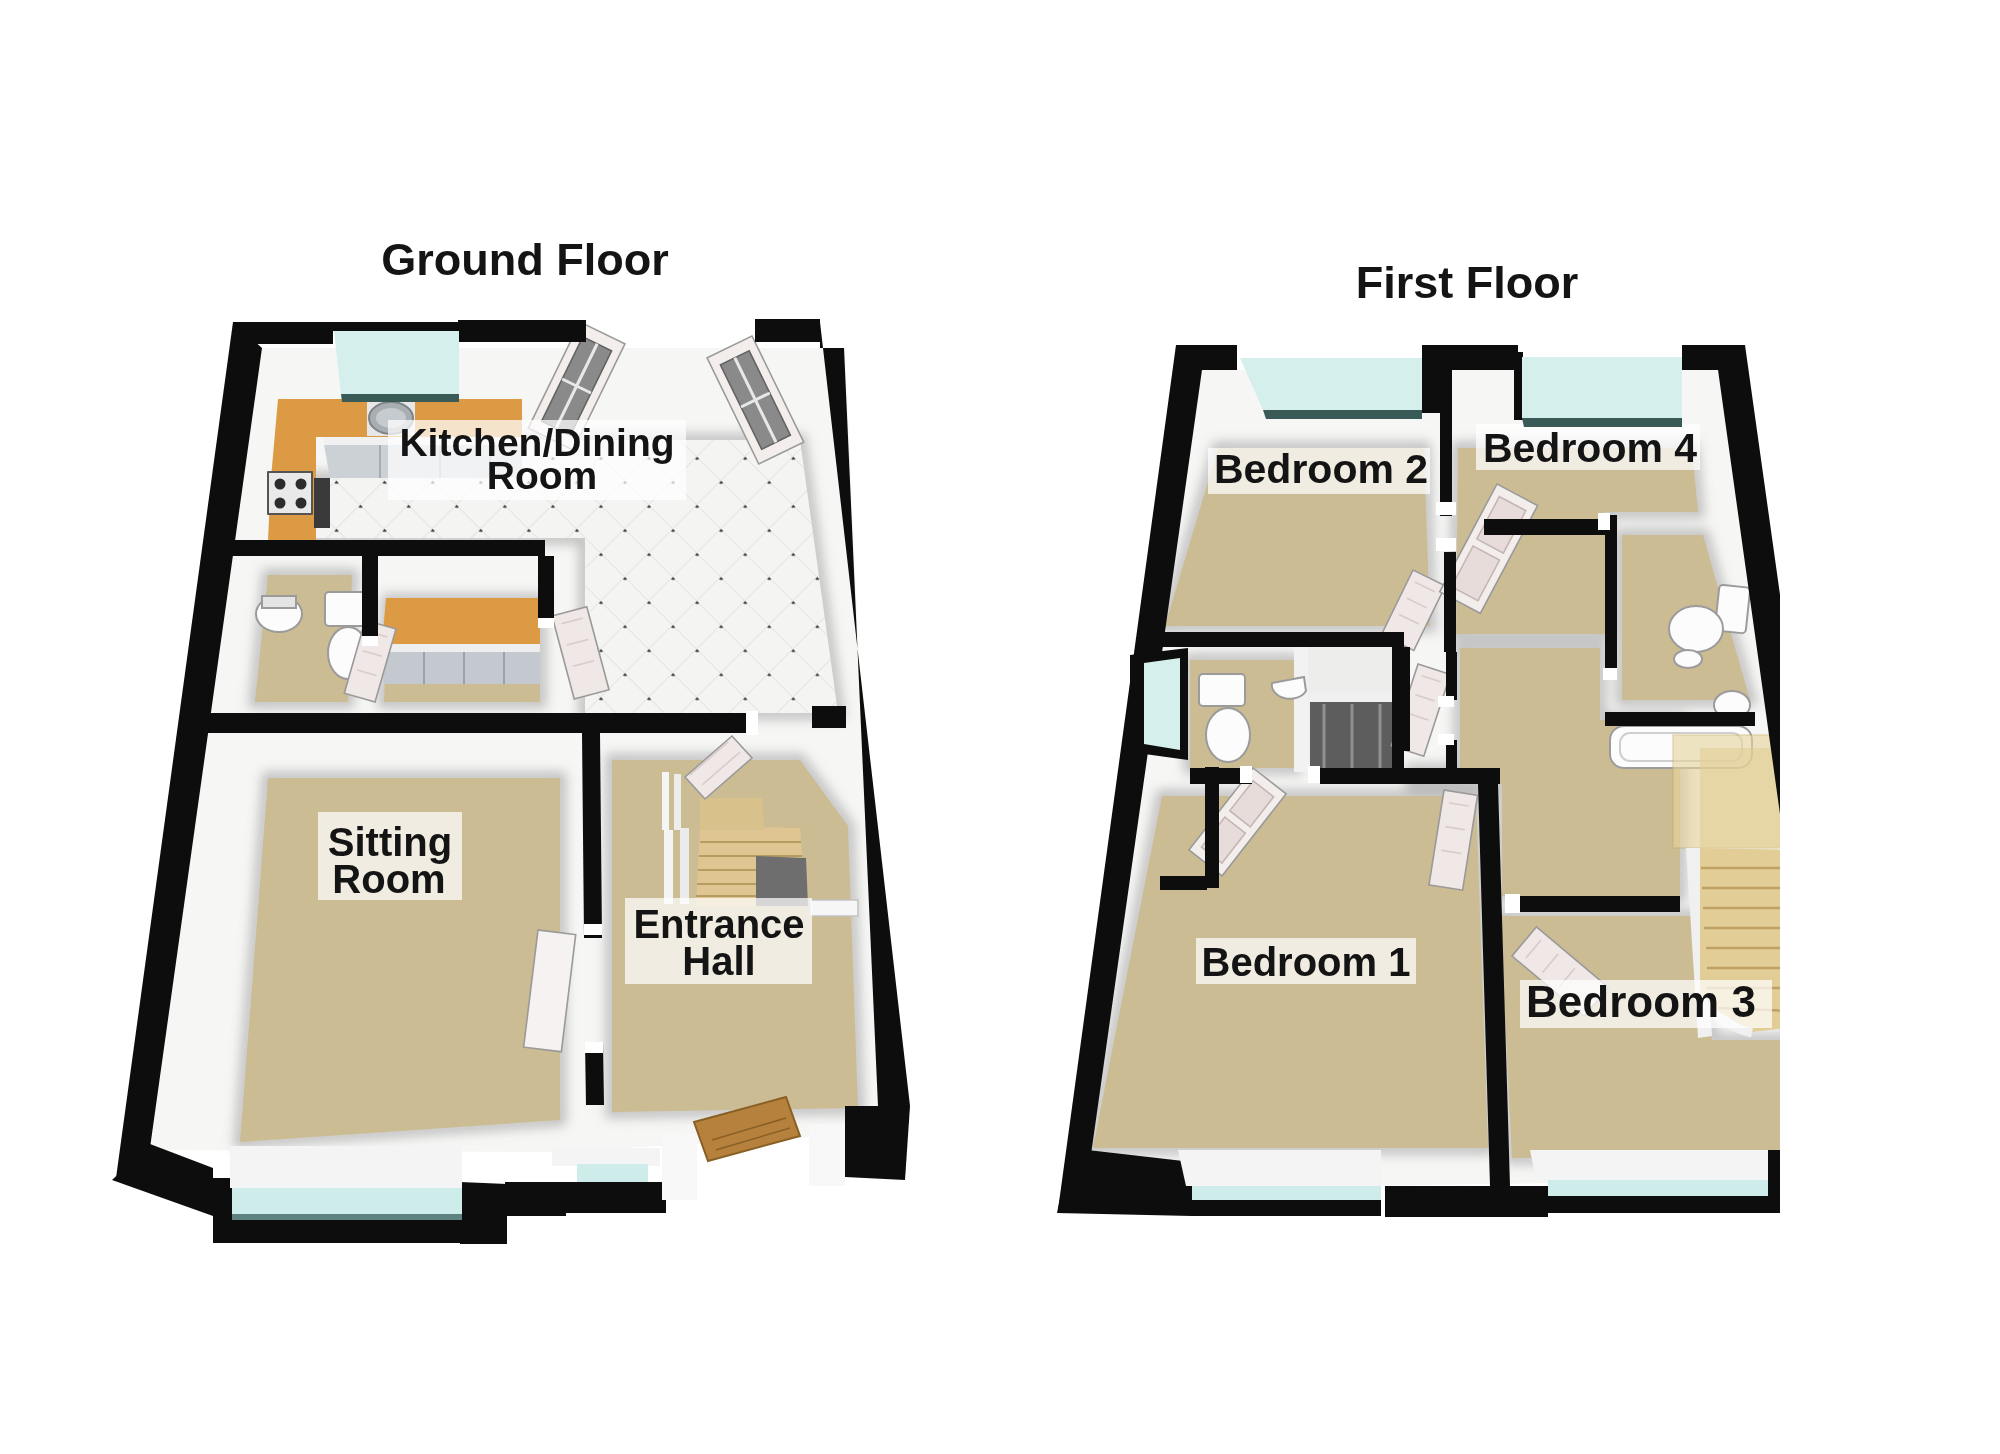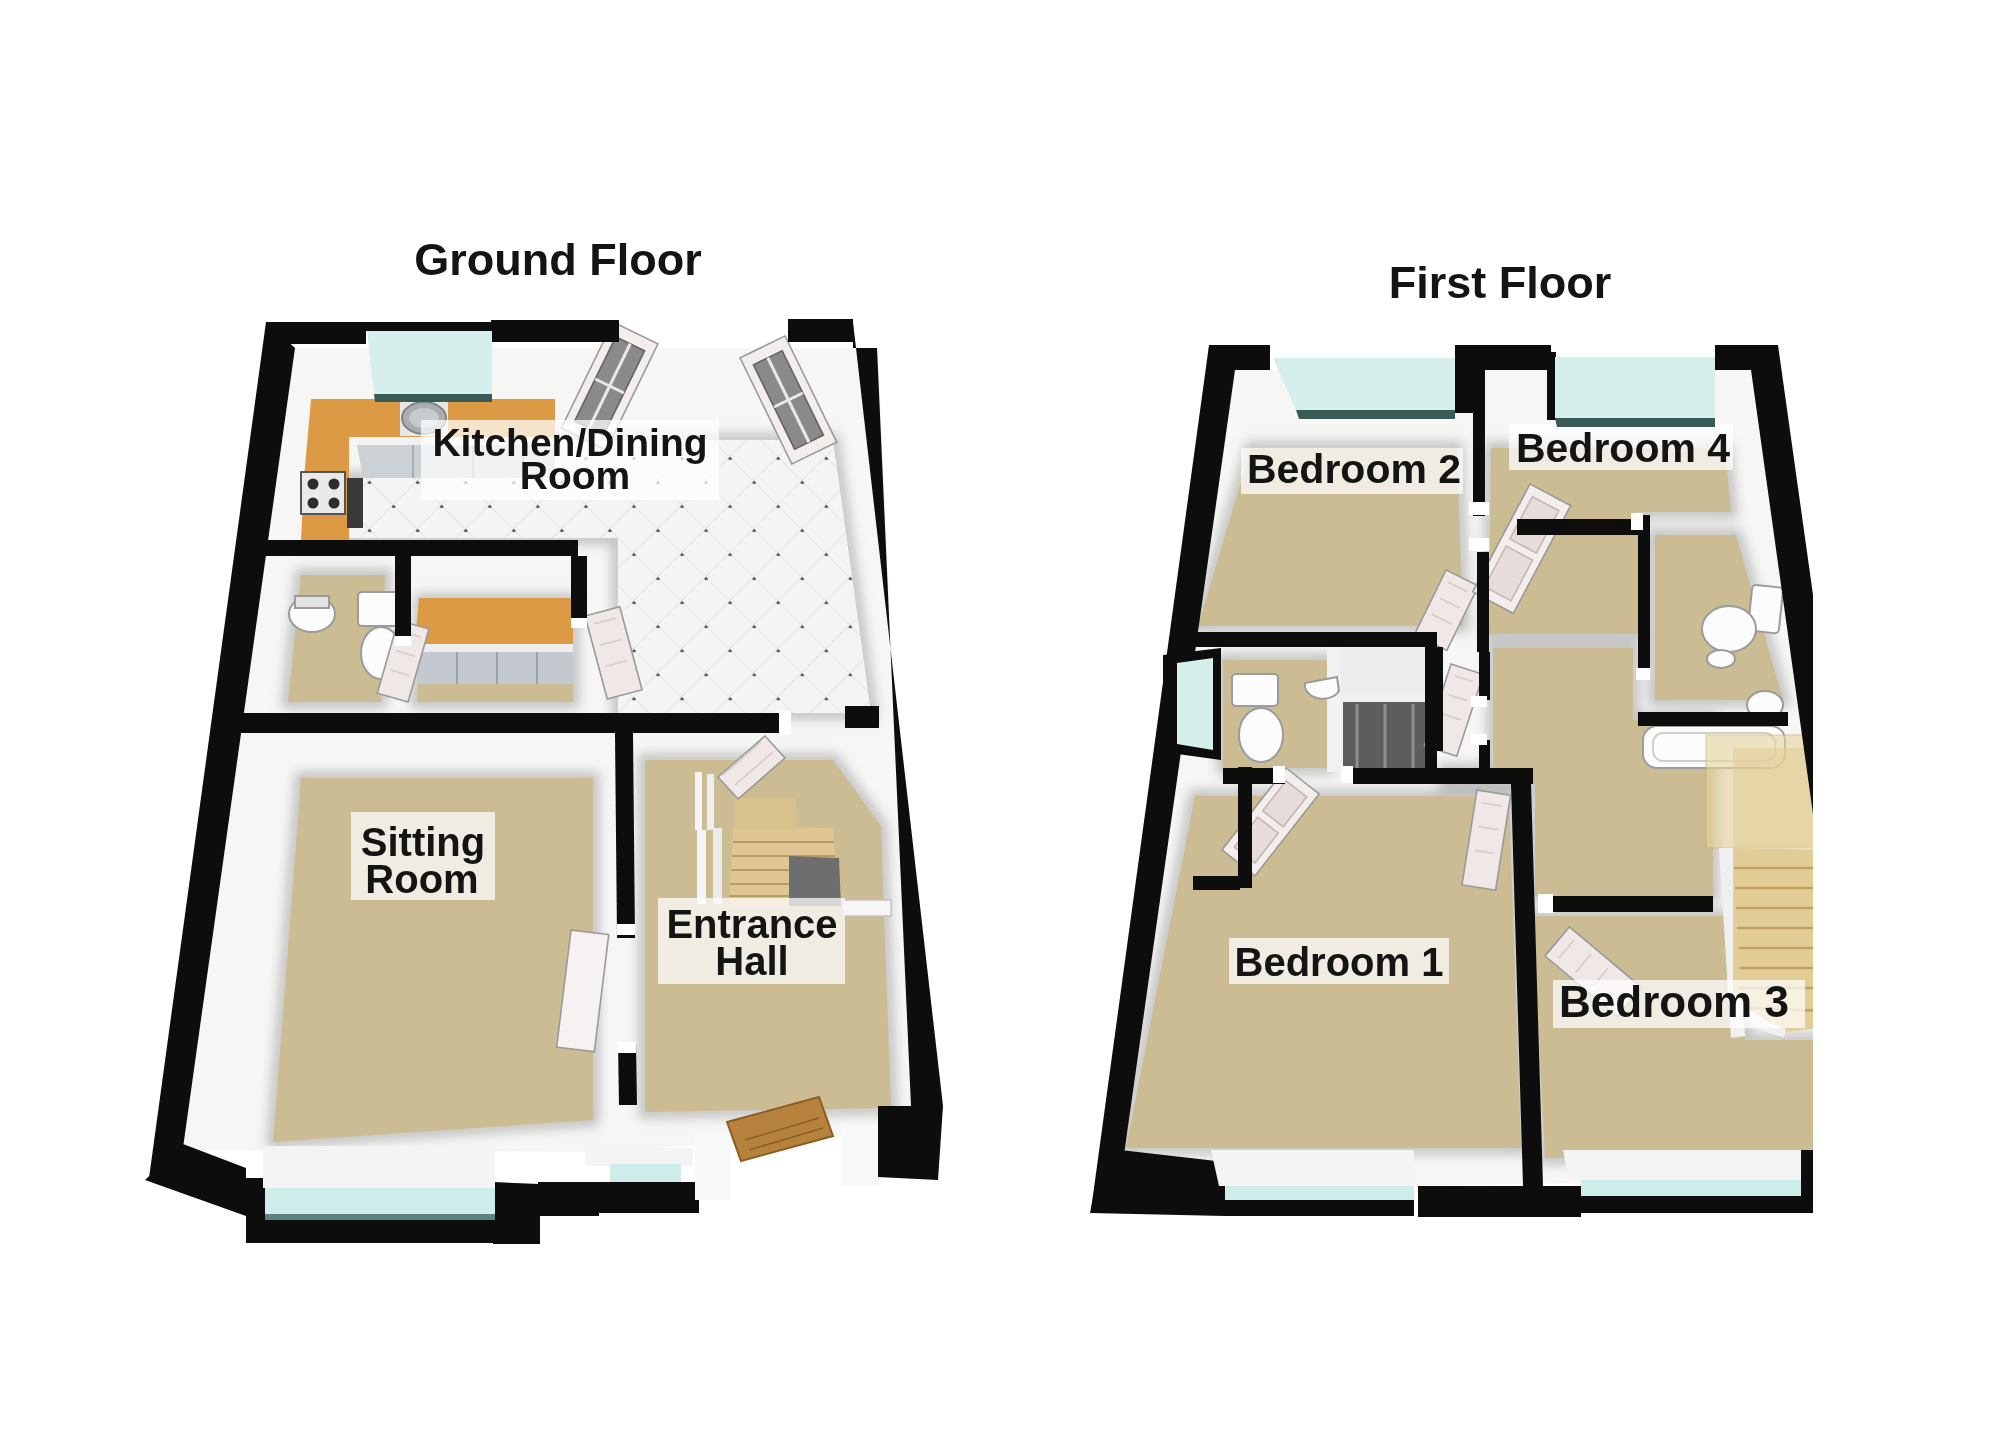--- a/index.html
+++ b/index.html
@@ -1,16 +1,16 @@
 <!DOCTYPE html>
 <html><head>
 <meta charset="utf-8">
 <style>
   html,body{margin:0;padding:0;background:#ffffff;}
-  .page{width:1780px;height:1454px;position:relative;overflow:hidden;background:#fff;margin-left:33px;}
+  .page{width:1780px;height:1454px;position:relative;overflow:hidden;background:#fff;}
   text{font-family:"Liberation Sans", sans-serif;font-weight:bold;fill:#141414;}
 </style>
 </head>
 <body>
 <div class="page">
 <svg width="2000" height="1454" viewBox="0 0 2000 1454" xmlns="http://www.w3.org/2000/svg">
 <defs>
   <pattern id="tiles" width="34" height="34" patternUnits="userSpaceOnUse" patternTransform="rotate(45 0 0)">
     <rect width="34" height="34" fill="#f4f4f3"></rect>
     <path d="M0 0H34V34" fill="none" stroke="#dfdfde" stroke-width="1.6"></path>

